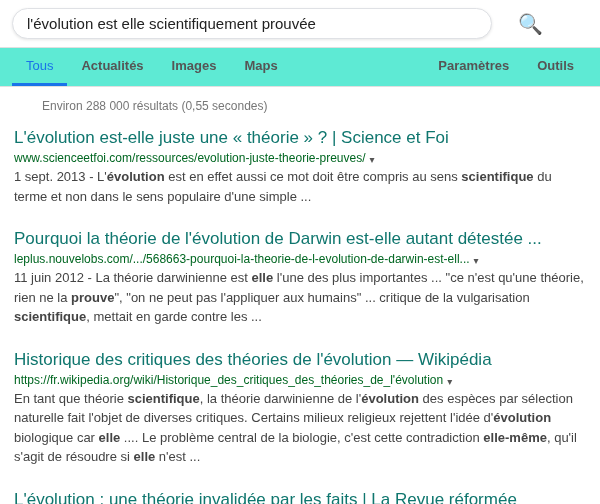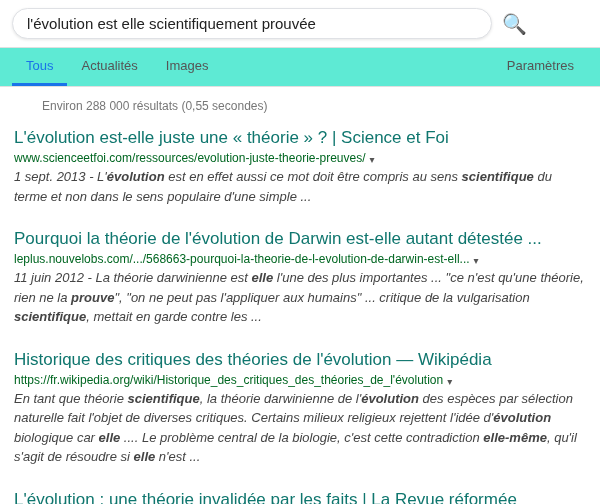--- a/index.html
+++ b/index.html
@@ -12,20 +12,21 @@
       min-height: 504px;
     }
 
     
     .search-bar {
       display: flex;
       align-items: center;
       padding: 8px 12px;
       border-bottom: 1px solid #e0e0e0;
       background: #fff;
+      gap: 16px;
     }
     .search-input-wrapper {
       display: flex;
       align-items: center;
       border: 1px solid #dfe1e5;
       border-radius: 24px;
       padding: 6px 14px;
       width: 480px;
       background: #fff;
       box-shadow: 0 1px 3px rgba(0,0,0,0.1);
@@ -57,20 +58,21 @@
       padding: 0 12px;
       background: #5eead4;
     }
     .nav-tab {
       padding: 10px 14px;
       font-size: 13px;
       color: #555;
       cursor: pointer;
       border-bottom: 3px solid transparent;
       white-space: nowrap;
+      font-weight: bold;
     }
     .nav-tab.active {
       color: #1a73e8;
       border-bottom: 3px solid #1a73e8;
       font-weight: 500;
     }
     .nav-separator {
       flex: 1;
     }
     .nav-right {
@@ -113,21 +115,20 @@
     .result-dropdown {
       margin-left: 4px;
       color: #555;
       font-size: 10px;
       cursor: pointer;
     }
     .result-snippet {
       font-size: 13px;
       color: #444;
       line-height: 1.5;
-      font-style: italic;
     }
     b {
       font-weight: bold;
     }
   </style>
 </head>
 <body>
 
 <div class="search-bar">
   <div class="search-input-wrapper">
@@ -141,25 +142,31 @@
 <div class="nav-tabs">
   <div class="nav-tab active">
     <span>Tous</span>
   </div>
   <div class="nav-tab">
     <span>Actualités</span>
   </div>
   <div class="nav-tab">
     <span>Images</span>
   </div>
+  <div class="nav-tab">
+    <span>Maps</span>
+  </div>
   <div class="nav-separator"></div>
   <div class="nav-right">
     <div class="nav-tab">
       <span>Paramètres</span>
     </div>
+    <div class="nav-tab">
+      <span>Outils</span>
+    </div>
   </div>
 </div>
 
 <div class="results-area">
   <div class="results-stats">Environ 288 000 résultats (0,55 secondes)</div>
 
   <div class="result-item">
     <div class="result-title">
       <a href="#">L'évolution est-elle juste une « théorie » ? | Science et Foi</a>
     </div>

